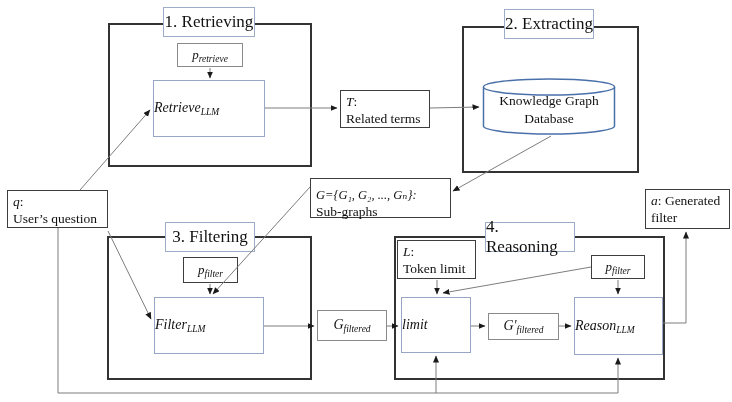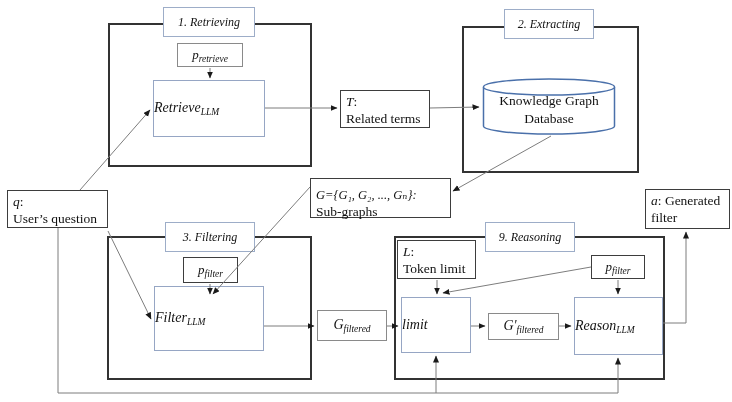--- a/index.html
+++ b/index.html
@@ -12,21 +12,21 @@
   }
   html,body{margin:0;padding:0;background:#ffffff;}
   .canvas{
     position:relative;width:732px;height:402px;background:#ffffff;
     font-family:"Liberation Serif","DejaVu Serif",serif;color:#111;overflow:hidden;
   }
   .box{position:absolute;background:#ffffff;box-sizing:border-box;}
   .stage{border:2px solid var(--stage-border);background:transparent;}
   .label{
     border:1.5px solid var(--label-border);display:flex;align-items:center;justify-content:center;
-    font-size:12px;font-style:italic;z-index:3;
+    font-size:17px;z-index:3;
   }
   .llm{
     border:1.5px solid var(--llm-border);display:flex;align-items:center;justify-content:flex-start;z-index:3;
   }
   .edge-dark{border:1.5px solid #3d3d3d;z-index:3;}
   .edge-gray{border:1.5px solid #8a8a8a;z-index:3;}
   .center{display:flex;align-items:center;justify-content:center;}
   .tl{padding:2px 5px;font-size:13.5px;line-height:1.28;}
   .it{font-style:italic;}
   .math{font-size:14px;font-style:italic;white-space:nowrap;}
@@ -55,21 +55,21 @@
   <div class="box label" style="left:163px;top:7px;width:92px;height:30px">
     <span>1. Retrieving</span>
   </div>
   <div class="box label" style="left:504px;top:9px;width:90px;height:30px">
     <span>2. Extracting</span>
   </div>
   <div class="box label" style="left:165px;top:222px;width:90px;height:30px">
     <span>3. Filtering</span>
   </div>
   <div class="box label" style="left:485px;top:222px;width:90px;height:30px">
-    <span>9. Reasoning</span>
+    <span>4. Reasoning</span>
   </div>
 
   <div class="box edge-gray center" style="left:177px;top:43px;width:66px;height:24px">
     <span class="math-sm"><span class="it">p</span><span class="sub it">retrieve</span></span>
   </div>
   <div class="box llm" style="left:153px;top:80px;width:112px;height:57px">
     <span class="math"><span class="it">Retrieve</span><span class="sub it">LLM</span></span>
   </div>
 
   <div class="box edge-dark tl" style="left:340px;top:90px;width:90px;height:38px">
@@ -94,21 +94,21 @@
   </div>
 
   <div class="box edge-dark tl" style="left:7px;top:190px;width:101px;height:38px">
     <div class="line"><span class="it">q</span><span>:</span></div>
     <div class="line">User’s question</div>
   </div>
 
   <div class="box edge-dark center" style="left:183px;top:257px;width:55px;height:26px">
     <span class="math-sm"><span class="it">p</span><span class="sub it">filter</span></span>
   </div>
-  <div class="box llm" style="left:154px;top:286px;width:110px;height:65px">
+  <div class="box llm" style="left:154px;top:297px;width:110px;height:57px">
     <span class="math"><span class="it">Filter</span><span class="sub it">LLM</span></span>
   </div>
 
   <div class="box edge-gray center" style="left:317px;top:310px;width:70px;height:31px">
     <span class="math"><span class="it">G</span><span class="sub it">filtered</span></span>
   </div>
 
   <div class="box edge-dark tl" style="left:397px;top:240px;width:79px;height:39px">
     <div class="line"><span class="it">L</span><span>:</span></div>
     <div class="line">Token limit</div>

